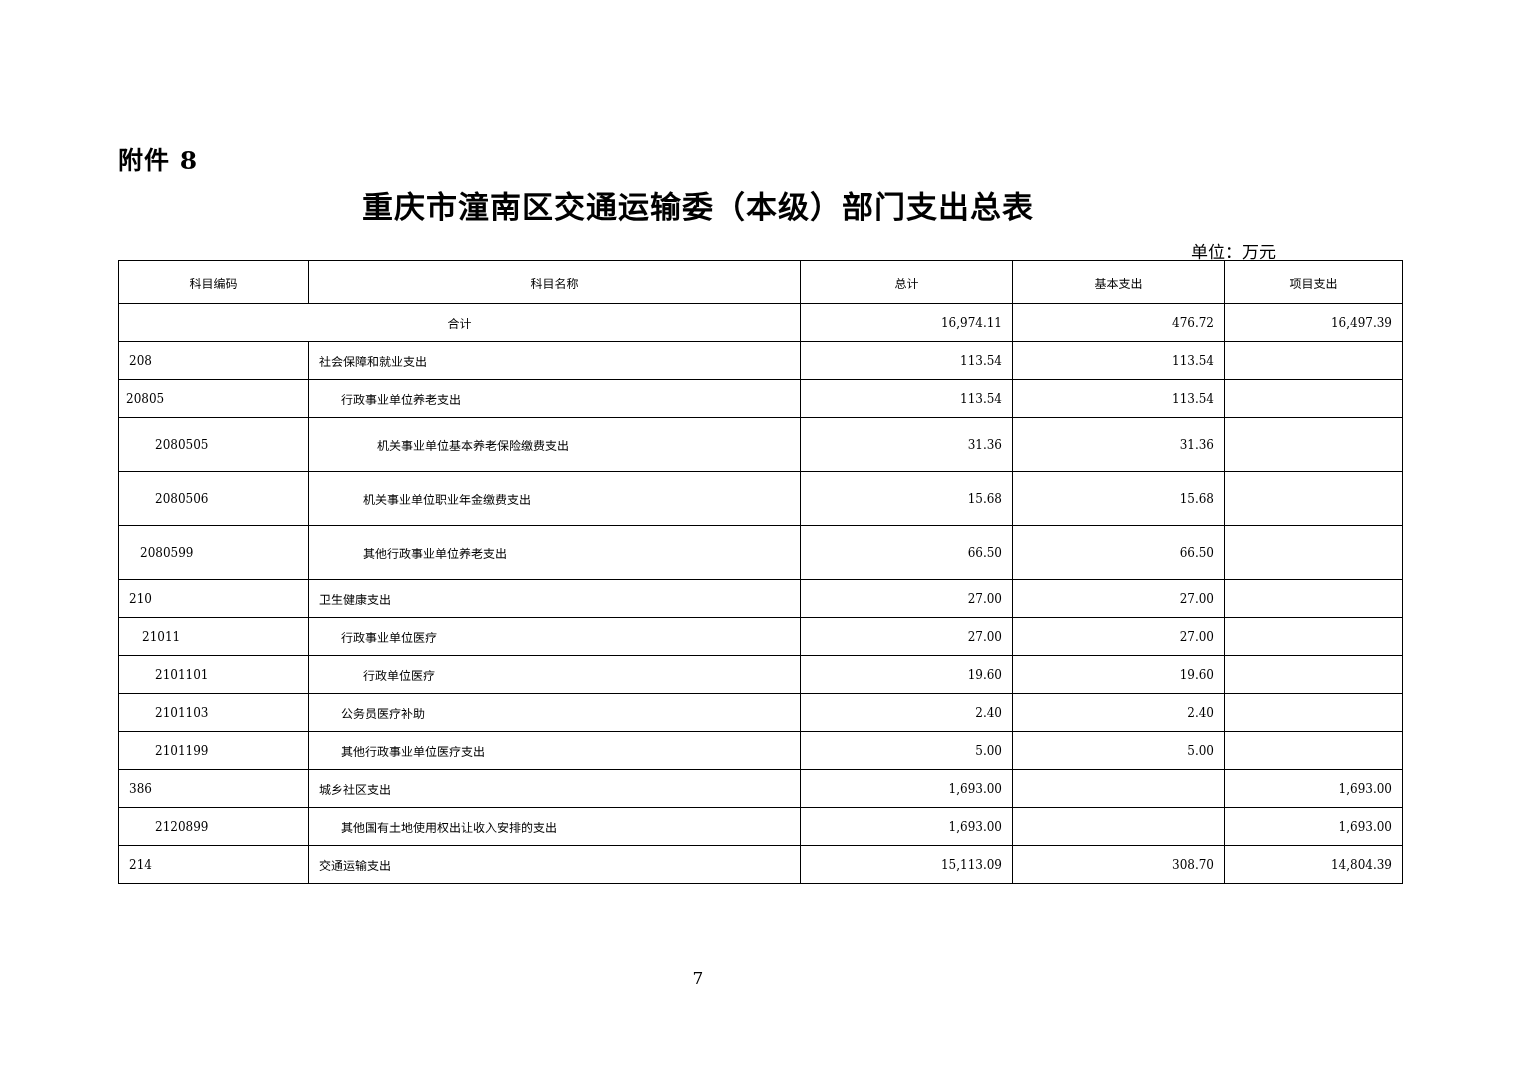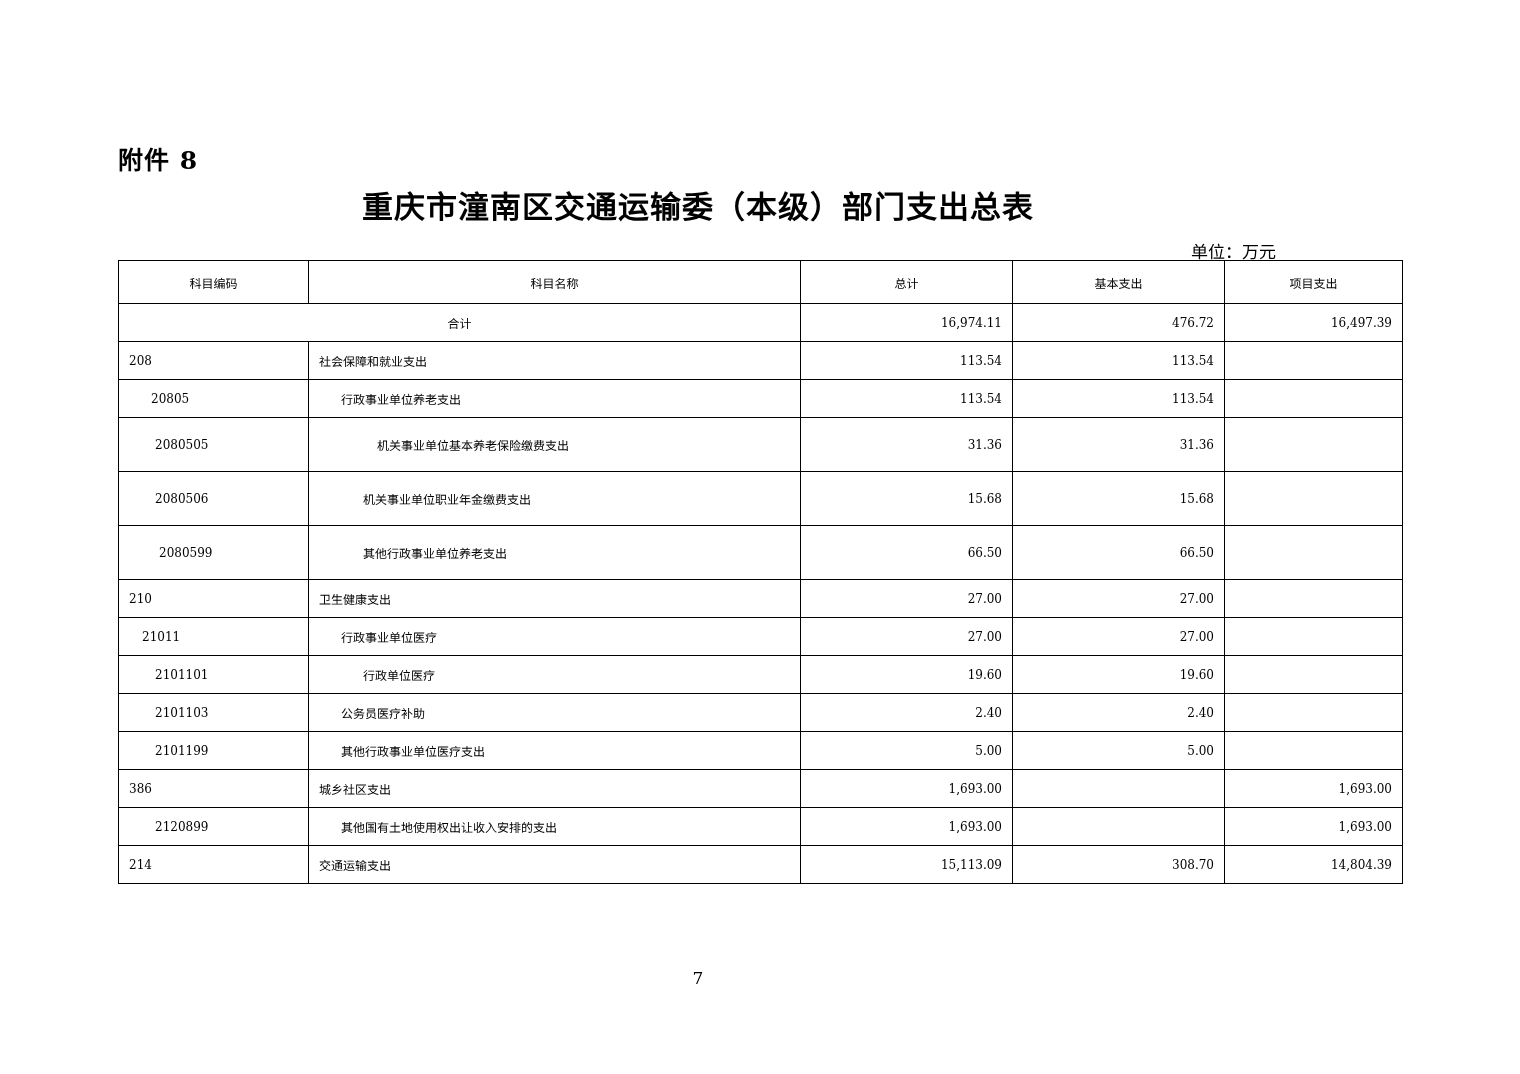--- a/index.html
+++ b/index.html
@@ -129,42 +129,42 @@
         <td class="num">16,497.39</td>
       </tr>
     <tr>
           <td class="c-code" style="padding-left: 10px;">208</td>
           <td class="c-name" style="padding-left: 10px;">社会保障和就业支出</td>
           <td class="num">113.54</td>
           <td class="num">113.54</td>
           <td class="num"></td>
         </tr>
         <tr>
-          <td class="c-code" style="padding-left: 32px;">20805</td>
+          <td class="c-code" style="padding-left: 7px;">20805</td>
           <td class="c-name" style="padding-left: 32px;">行政事业单位养老支出</td>
           <td class="num">113.54</td>
           <td class="num">113.54</td>
           <td class="num"></td>
         </tr>
         <tr class="tall">
           <td class="c-code" style="padding-left: 36px;">2080505</td>
           <td class="c-name" style="padding-left: 68px;">机关事业单位基本养老保险缴费支出</td>
           <td class="num">31.36</td>
           <td class="num">31.36</td>
           <td class="num"></td>
         </tr>
         <tr class="tall">
           <td class="c-code" style="padding-left: 36px;">2080506</td>
           <td class="c-name" style="padding-left: 54px;">机关事业单位职业年金缴费支出</td>
           <td class="num">15.68</td>
           <td class="num">15.68</td>
           <td class="num"></td>
         </tr>
         <tr class="tall">
-          <td class="c-code" style="padding-left: 40px;">2080599</td>
+          <td class="c-code" style="padding-left: 21px;">2080599</td>
           <td class="c-name" style="padding-left: 54px;">其他行政事业单位养老支出</td>
           <td class="num">66.50</td>
           <td class="num">66.50</td>
           <td class="num"></td>
         </tr>
         <tr>
           <td class="c-code" style="padding-left: 10px;">210</td>
           <td class="c-name" style="padding-left: 10px;">卫生健康支出</td>
           <td class="num">27.00</td>
           <td class="num">27.00</td>

